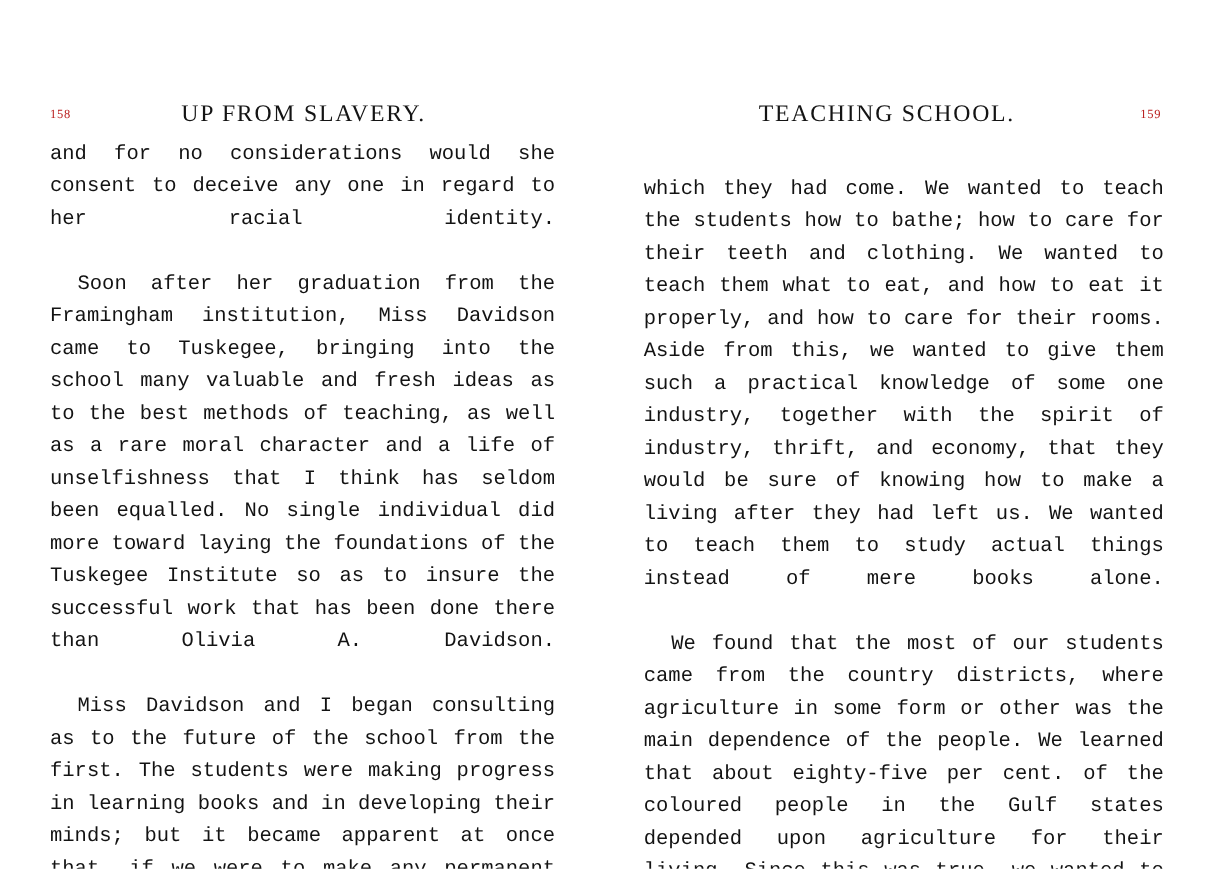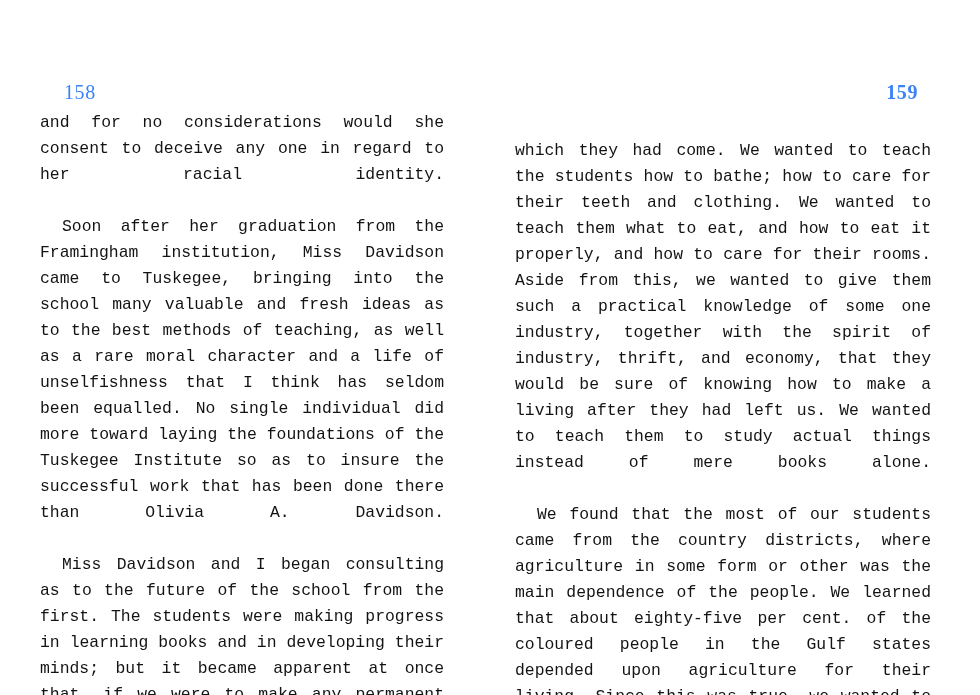--- a/index.html
+++ b/index.html
@@ -41,27 +41,26 @@
     height: 24px;
     line-height: 24px;
     white-space: nowrap;
   }
   .page-left .running-head  { left: 40px;  width: 403px; }
   .page-right .running-head { left: 25px;  width: 415px; }
 
   .folio {
     position: absolute;
     top: 0;
-    font-size: 20px;
+    font-size: 10px;
     letter-spacing: 0.6px;
-    color: #3b82f6;
-    margin-left: 24px;
+    color: #b91c1c;
   }
   .page-left .folio  { left: 0; }
-  .page-right .folio { right: 12px; font-weight: bold; }
+  .page-right .folio { right: 1px; }
 
   .head-title {
     position: absolute;
     top: 0;
     font-size: 19px;
     letter-spacing: 1.4px;
     color: #141414;
   }
   .page-left .head-title  { left: 105px; }
   .page-right .head-title { left: 92px; }
@@ -110,33 +109,35 @@
 </style>
 </head>
 <body style="background: rgb(255, 255, 255); color: rgb(19, 19, 19);">
 
 <div class="spread">
 
   <div class="page page-left">
 
     <div class="running-head">
       <span class="folio">158</span>
+      <span class="head-title">UP FROM SLAVERY.</span>
     </div>
 
     <div class="column">
       <p>and for no considerations would she consent to deceive any one in regard to her racial identity.</p>
       <p class="indent">Soon after her graduation from the Framingham institution, Miss Davidson came to Tuskegee, bringing into the school many valuable and fresh ideas as to the best methods of teaching, as well as a rare moral character and a life of unselfishness that I think has seldom been equalled. No single individual did more toward laying the foundations of the Tuskegee Institute so as to insure the successful work that has been done there than Olivia A. Davidson.</p>
       <p class="indent last-open">Miss Davidson and I began consulting as to the future of the school from the first. The students were making progress in learning books and in developing their minds; but it became apparent at once that, if we were to make any permanent impression upon those who had come to us for training, we must do something besides teach them mere books. The students had come from homes where they had had no opportunities for lessons which would teach them how to care for their bodies. With few exceptions, the homes in Tuskegee in which the students boarded were but little improvement upon those from</p>
     </div>
 
   </div>
 
   <div class="page page-right">
 
     <div class="running-head">
+      <span class="head-title">TEACHING SCHOOL.</span>
       <span class="folio">159</span>
     </div>
 
     <div class="column">
       <p>which they had come. We wanted to teach the students how to bathe; how to care for their teeth and clothing. We wanted to teach them what to eat, and how to eat it properly, and how to care for their rooms. Aside from this, we wanted to give them such a practical knowledge of some one industry, together with the spirit of industry, thrift, and economy, that they would be sure of knowing how to make a living after they had left us. We wanted to teach them to study actual things instead of mere books alone.</p>
       <p class="indent last-open">We found that the most of our students came from the country districts, where agriculture in some form or other was the main dependence of the people. We learned that about eighty-five per cent. of the coloured people in the Gulf states depended upon agriculture for their living. Since this was true, we wanted to be careful not to educate our students out of sympathy with agricultural life, so that they would be attracted from the country to the cities, and yield to the temptation of trying to live by their wits. We wanted to give them such an education as would fit a large proportion of</p>
     </div>
 
   </div>
 

